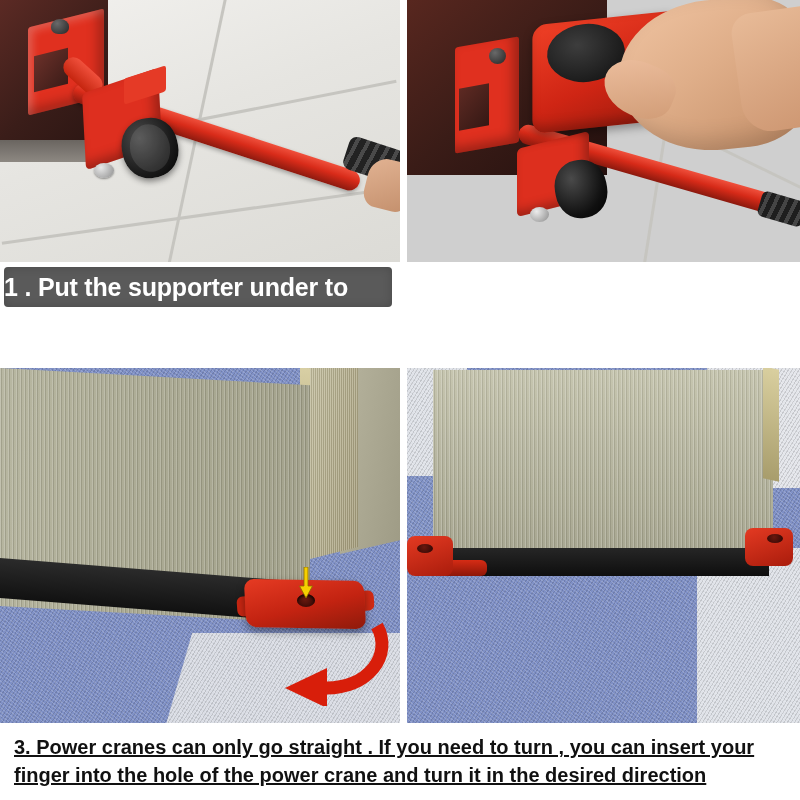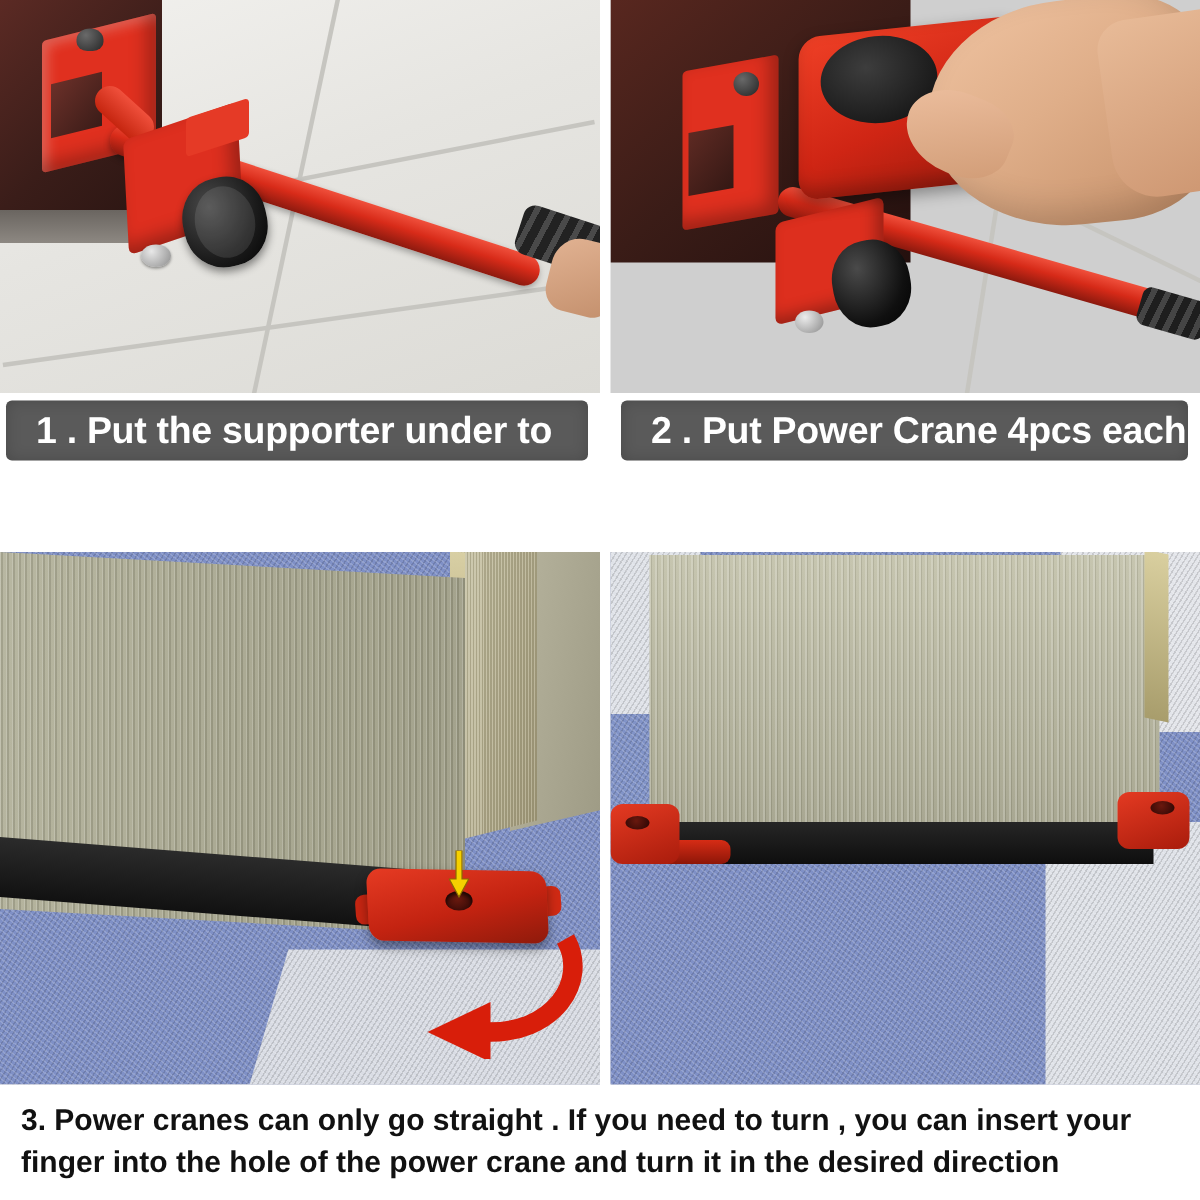--- a/index.html
+++ b/index.html
@@ -22,21 +22,21 @@
     height:40px;
     background:#5a5a5a;
     border-radius:4px;
     color:#ffffff;
     font-size:25px;
     font-weight:bold;
     letter-spacing:-0.2px;
     line-height:40px;
     white-space:nowrap;
     overflow:hidden;
-    padding-left:20px;
+    padding-left:0;
     box-sizing:border-box;
     box-shadow:inset 0 0 10px rgba(0,0,0,.18);
   }
   #cap1{left:4px;top:267px;width:388px;}
   #cap2{left:414px;top:267px;width:378px;}
 
   
   .heading{
     position:absolute;left:0;top:311px;width:800px;
     text-align:center;
@@ -44,20 +44,21 @@
     letter-spacing:1px;
     line-height:52px;
   }
 
   
   .note{
     position:absolute;left:14px;top:733px;width:780px;
     font-size:20px;font-weight:bold;color:#111;
     line-height:28px;
     text-align:left;
+    text-decoration:underline;
   }
 
   
   #p1{left:0;top:0;width:400px;height:262px;}
   .tile-bg{
     position:absolute;inset:0;
     background:
       linear-gradient(160deg,#f2f1ee 0%,#e6e5e1 45%,#dcdbd6 100%);
   }
   .tile-line{position:absolute;background:#c6c5c0;}
@@ -417,21 +418,20 @@
     <div class="p2-grip"></div>
     <div class="pad"></div>
     <div class="pad-black"></div>
     <div class="pad-hole"></div>
     <div class="hand"></div>
     <div class="thumb"></div>
     <div class="arm"></div>
   </div>
 
   <div class="caption-bar" id="cap1">1 . Put the supporter under to</div>
-  <div class="caption-bar" id="cap2">2 . Put Power Crane 4pcs each</div>
 
 
   <div class="panel" id="p3">
     <div class="carpet-blue"></div>
     <div class="carpet-white"></div>
     <div class="carpet-noise"></div>
     <div class="cab-side2"></div>
     <div class="cab-side"></div>
     <div class="cab-edge"></div>
     <div class="cab-front"></div>

